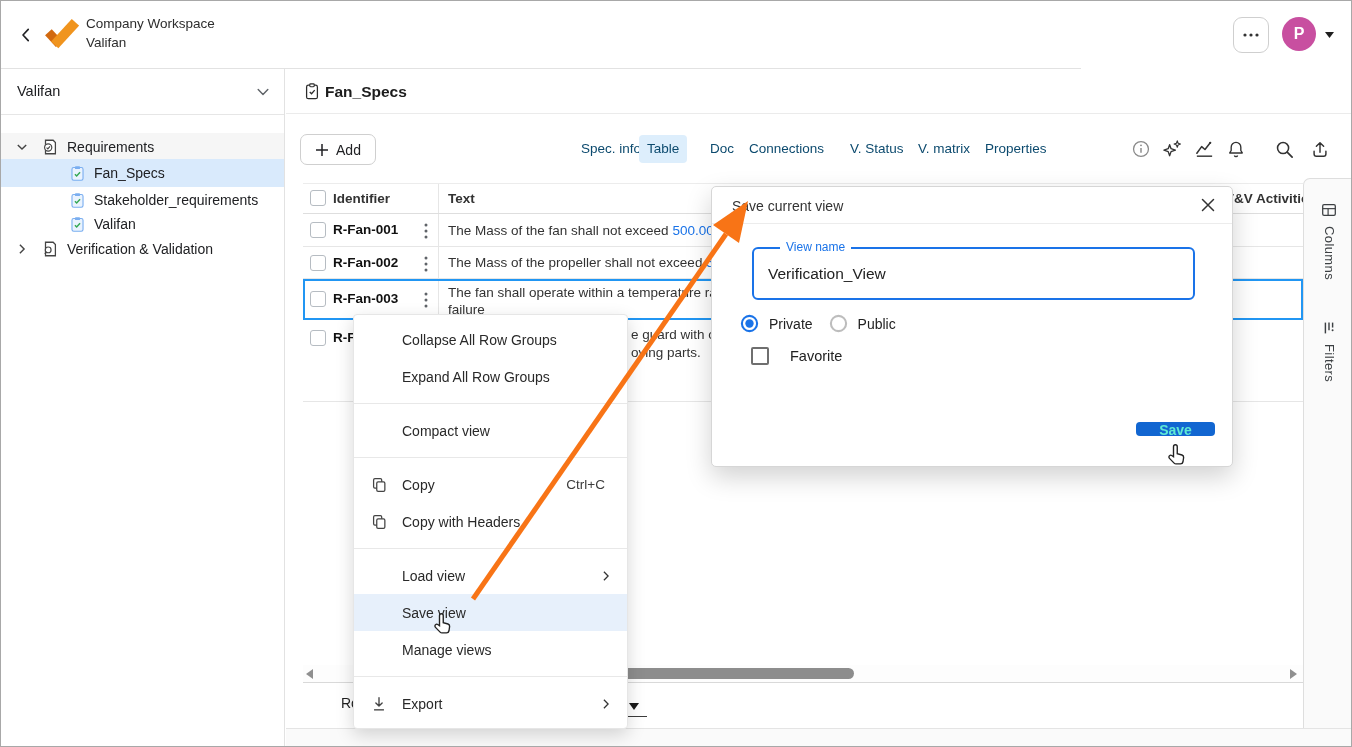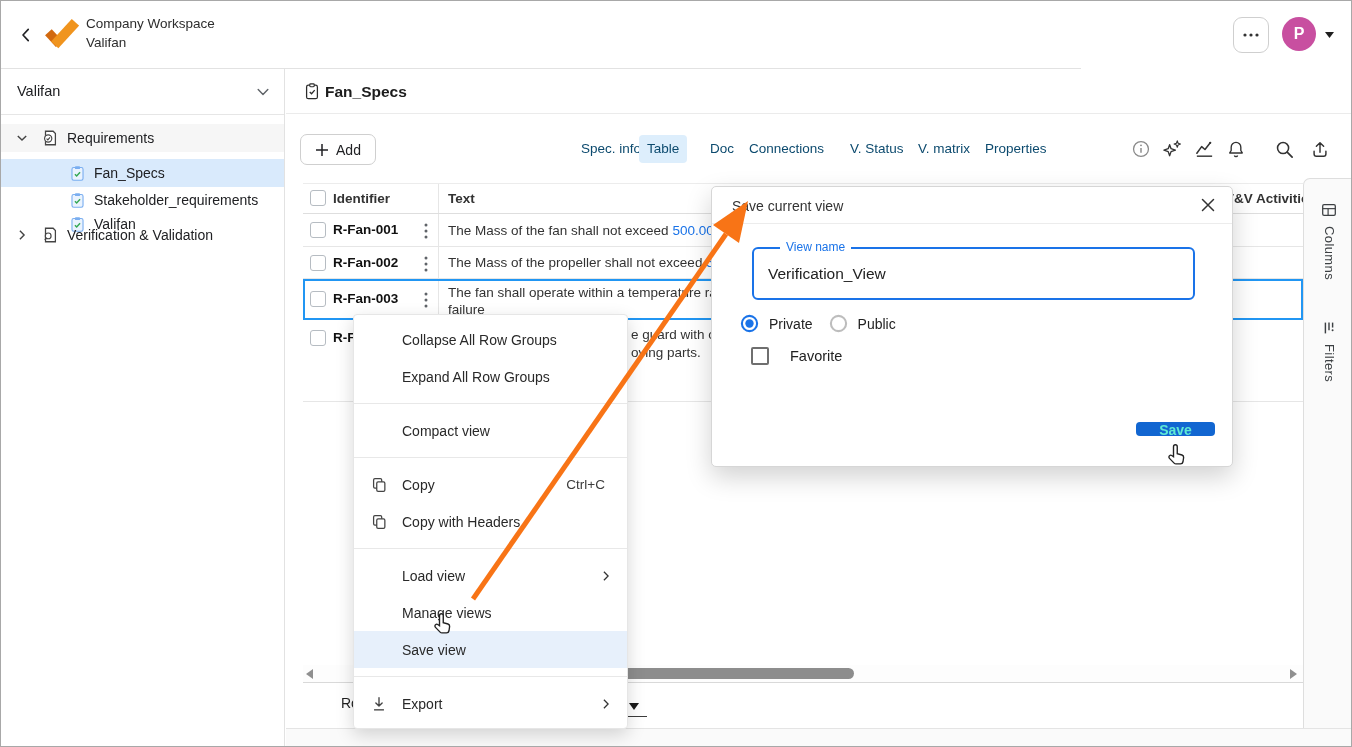--- a/index.html
+++ b/index.html
@@ -137,21 +137,21 @@
   <div class="sidebar">
     <div class="proj-row">
       <span class="proj-label">Valifan</span>
       <span class="abs" style="left:254px; top:15px;">
         <svg width="16" height="16" viewBox="0 0 20 20">
             <path d="M4 7l6 6 6-6" fill="none" stroke="#5f6368" stroke-width="1.8" stroke-linecap="round" stroke-linejoin="round"></path>
           </svg>
       </span>
     </div>
 
-    <div class="tree-row" style="top:55px; background:#f6f6f6;align-items:center;">
+    <div class="tree-row" style="top:64px; background:#f6f6f6;align-items:center;">
       <span class="sec-chev">
         <svg width="14" height="14" viewBox="0 0 20 20">
             <path d="M4 7l6 6 6-6" fill="none" stroke="#444" stroke-width="2"></path>
           </svg>
       </span>
       <span class="sec-icon">
         <svg width="18" height="18" viewBox="0 0 20 20">
           <path d="M5 2.5h8.5l2.5 2.5v12.5H5z" fill="#fff" stroke="#444" stroke-width="1.4"></path>
           <circle cx="8" cy="10.5" r="4" fill="#fff" stroke="#444" stroke-width="1.3"></circle>
           <path d="M6.2 10.6l1.4 1.4 2.4-2.8" fill="none" stroke="#444" stroke-width="1.3"></path>
@@ -186,21 +186,21 @@
       <span class="spec-icon">
         <svg width="17" height="17" viewBox="0 0 20 20">
           <rect x="3.5" y="3" width="13" height="15" rx="2" fill="#eaf3fe" stroke="#7aaef0" stroke-width="1.3"></rect>
           <rect x="7" y="1.5" width="6" height="3.2" rx="1" fill="#7aaef0"></rect>
           <path d="M7 11l2 2 4-4.5" fill="none" stroke="#35a854" stroke-width="1.7"></path>
         </svg>
       </span>
       <span class="child-label">Valifan</span>
     </div>
 
-    <div class="tree-row" style="top:152px;">
+    <div class="tree-row" style="top:166px;">
       <span class="sec-chev">
         <svg width="14" height="14" viewBox="0 0 20 20">
             <path d="M7 4l6 6-6 6" fill="none" stroke="#444" stroke-width="2"></path>
           </svg>
       </span>
       <span class="sec-icon">
         <svg width="18" height="18" viewBox="0 0 20 20">
           <path d="M5 2.5h8.5l2.5 2.5v12.5H5z" fill="#fff" stroke="#444" stroke-width="1.4"></path>
           <circle cx="8" cy="11" r="3.2" fill="#fff" stroke="#444" stroke-width="1.3"></circle>
           <line x1="5.8" y1="13.6" x2="4.2" y2="15.4" stroke="#444" stroke-width="1.3"></line>
@@ -423,25 +423,25 @@
     </div>
     <div class="mdiv"></div>
     <div class="mi">
       <span>Load view</span>
       <span class="mi-right">
         <svg width="14" height="14" viewBox="0 0 20 20">
             <path d="M7 4l6 6-6 6" fill="none" stroke="#333" stroke-width="1.8"></path>
           </svg>
       </span>
     </div>
-    <div class="mi">
-      <span>Manage views</span>
-    </div>
     <div class="mi hl">
       <span>Save view</span>
+    </div>
+    <div class="mi">
+      <span>Manage views</span>
     </div>
     <div class="mdiv"></div>
     <div class="mi">
       <span class="mi-icon">
         <svg width="18" height="18" viewBox="0 0 20 20">
             <path d="M10 3v9M6.5 8.8l3.5 3.5 3.5-3.5" fill="none" stroke="#444" stroke-width="1.5" stroke-linecap="round" stroke-linejoin="round"></path>
             <line x1="4.5" y1="16.5" x2="15.5" y2="16.5" stroke="#444" stroke-width="1.5"></line>
           </svg>
       </span>
       <span>Export</span>

